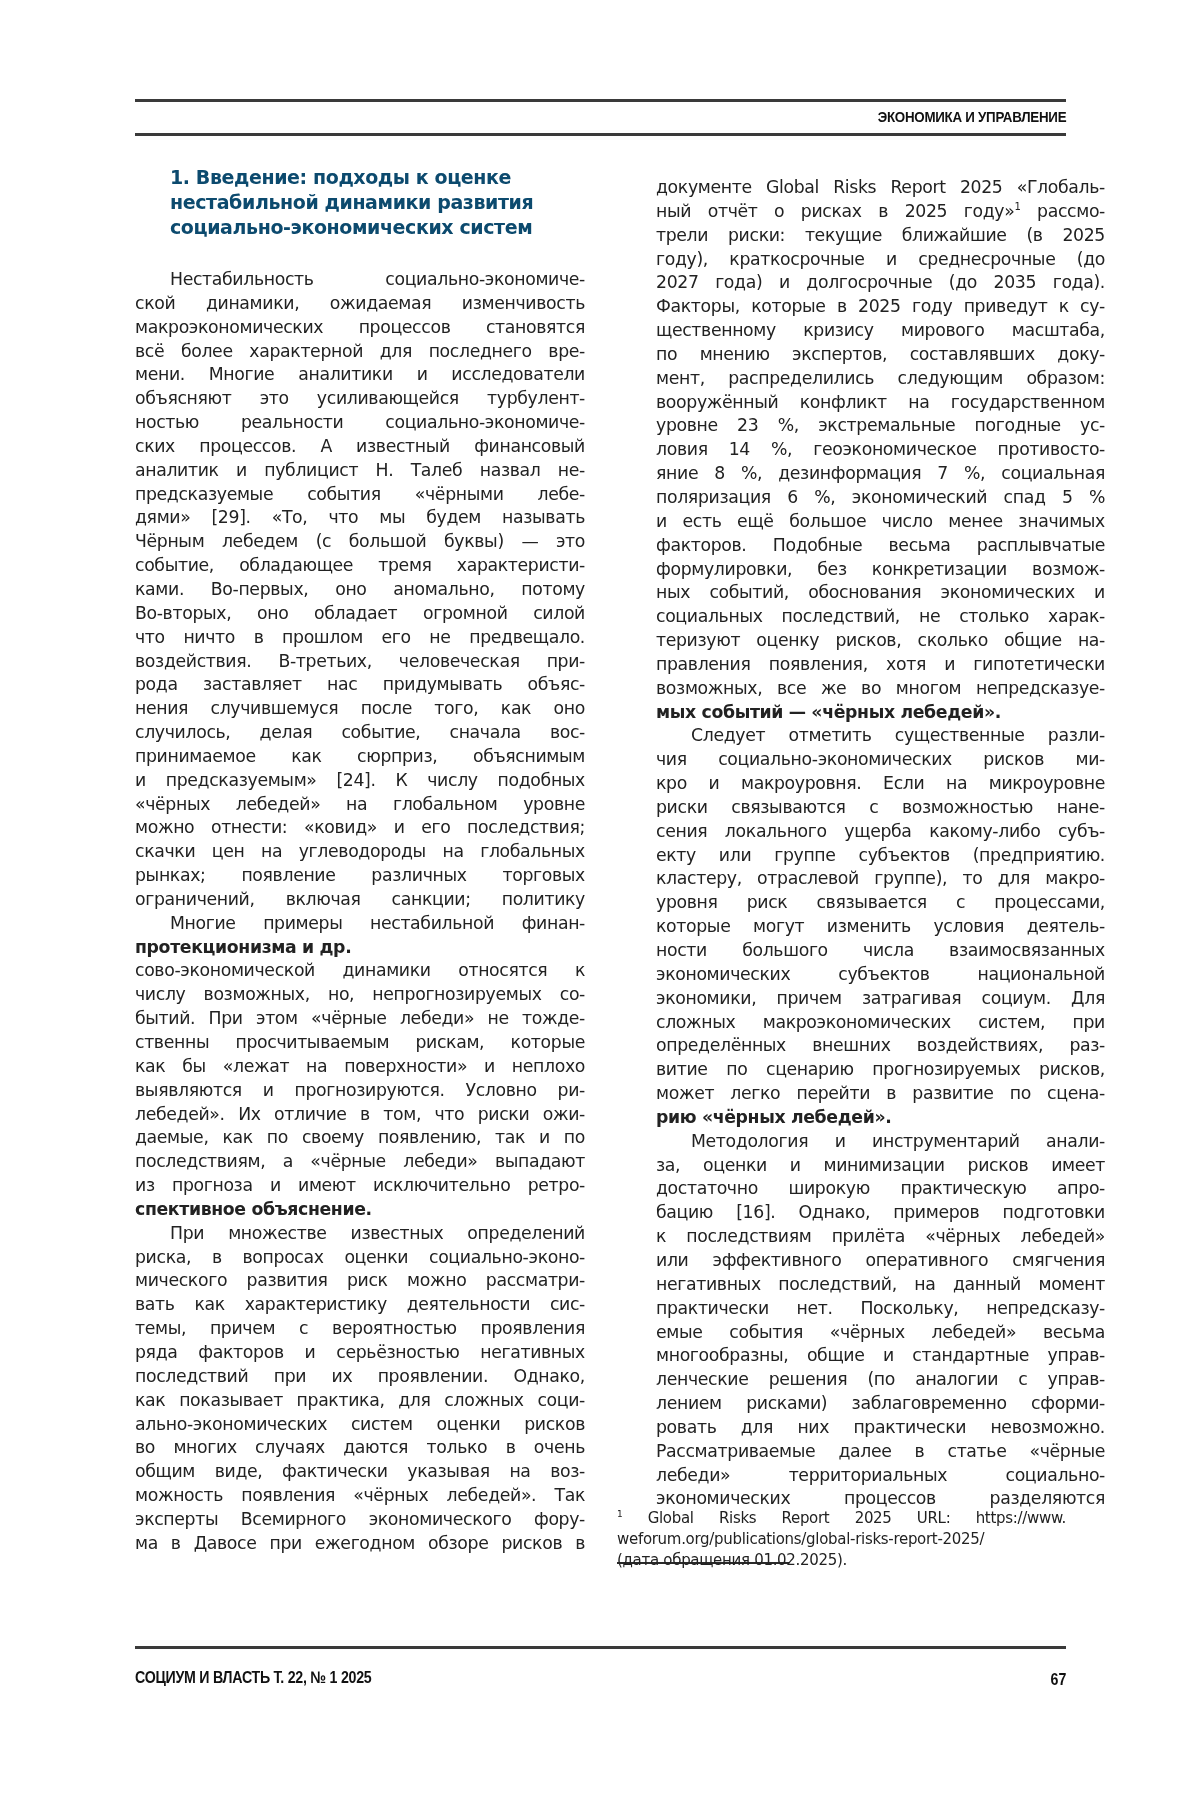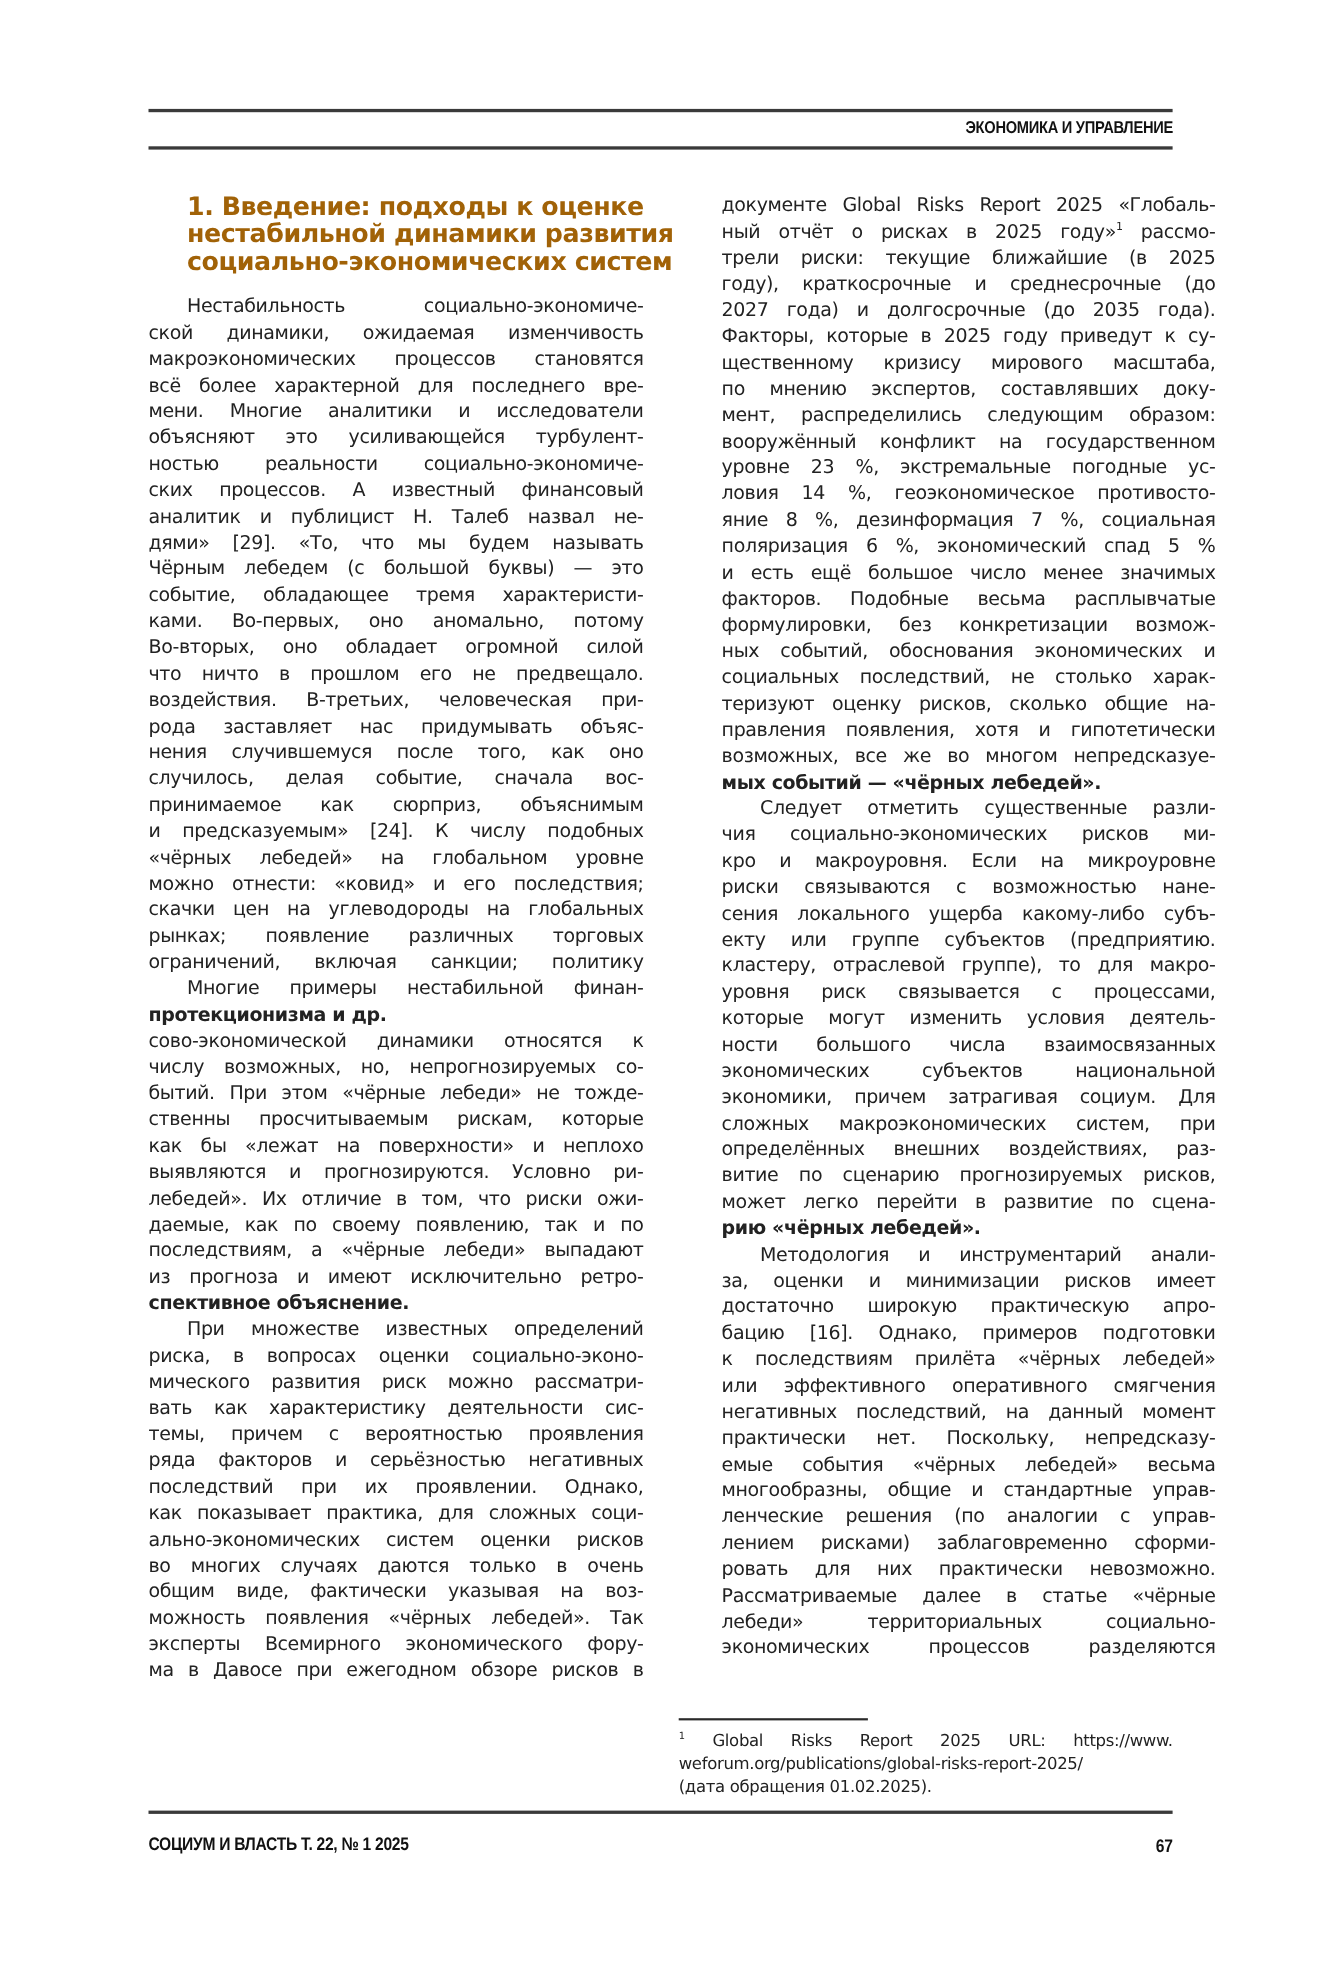--- a/index.html
+++ b/index.html
@@ -7,39 +7,39 @@
   .rule { position: absolute; left: 135px; width: 931px; height: 3px; background: #3a3a3a; }
   .running-head {
     position: absolute; right: 134px; top: 108px;
     font-family: "Liberation Sans", sans-serif; font-weight: bold; font-size: 15.5px;
     letter-spacing: -0.3px; transform: scaleX(0.86); transform-origin: right center; color: #111;
   }
   .col { position: absolute; top: 0; }
   .col-left { left: 135px; width: 450px; }
   .col-right { left: 617px; width: 449px; }
   .heading {
-    position: absolute; left: 35px; top: 176px; width: 420px;
-    font-family: "DejaVu Sans", sans-serif; font-weight: bold; font-size: 23px; line-height: 25px;
-    letter-spacing: -0.4px; color: #a16207;
+    position: absolute; left: 35px; top: 165px; width: 420px;
+    font-family: "DejaVu Sans", sans-serif; font-weight: bold; font-size: 19px; line-height: 25px;
+    letter-spacing: -0.4px; color: #0c4a6e;
   }
   .heading .hl { display: block; white-space: nowrap; }
   .lines { position: absolute; left: 0; width: 100%; }
   .line {
     display: block; height: 23.85px; line-height: 23.85px;
     font-family: "DejaVu Sans", sans-serif; font-size: 17.3px; letter-spacing: -0.35px;
     text-align: justify; text-align-last: justify; white-space: nowrap; overflow: visible;
     color: #222;
   }
   .line.last { text-align-last: left; font-weight: bold; }
   .line.indent { padding-left: 35px; }
   .left-lines { top: 268px; }
   .right-lines { top: 176px; margin-left: 39px; }
   sup.fn { font-size: 10px; vertical-align: 7px; line-height: 0; }
   .fn-rule { position: absolute; left: 617px; top: 1562px; width: 172px; height: 2px; background: #2a2a2a; }
-  .footnote { position: absolute; left: 617px; top: 1572px; width: 449px; }
+  .footnote { position: absolute; left: 617px; top: 1508px; width: 449px; }
   .footnote .fline {
     display: block; height: 21px; line-height: 21px;
     font-family: "DejaVu Sans", sans-serif; font-size: 15px; letter-spacing: -0.3px;
     text-align: justify; text-align-last: justify; white-space: nowrap; color: #222;
   }
   .footnote .fline.last { text-align-last: left; }
   .footnote sup { font-size: 9px; vertical-align: 6px; line-height: 0; }
   .journal {
     position: absolute; left: 135px; top: 1668px;
     font-family: "Liberation Sans", sans-serif; font-weight: bold; font-size: 16.5px;
@@ -67,20 +67,21 @@
   <div class="lines left-lines" id="left-lines">
       <span class="line indent"><span>Нестабильность социально-экономиче-</span></span>
       <span class="line"><span>ской динамики, ожидаемая изменчивость</span></span>
       <span class="line"><span>макроэкономических процессов становятся</span></span>
       <span class="line"><span>всё более характерной для последнего вре-</span></span>
       <span class="line"><span>мени. Многие аналитики и исследователи</span></span>
       <span class="line"><span>объясняют это усиливающейся турбулент-</span></span>
       <span class="line"><span>ностью реальности социально-экономиче-</span></span>
       <span class="line"><span>ских процессов. А известный финансовый</span></span>
       <span class="line"><span>аналитик и публицист Н. Талеб назвал не-</span></span>
+      <span class="line"><span>предсказуемые события «чёрными лебе-</span></span>
       <span class="line"><span>дями» [29]. «То, что мы будем называть</span></span>
       <span class="line"><span>Чёрным лебедем (с большой буквы) — это</span></span>
       <span class="line"><span>событие, обладающее тремя характеристи-</span></span>
       <span class="line"><span>ками. Во-первых, оно аномально, потому</span></span>
       <span class="line"><span>Во-вторых, оно обладает огромной силой</span></span>
       <span class="line"><span>что ничто в прошлом его не предвещало.</span></span>
       <span class="line"><span>воздействия. В-третьих, человеческая при-</span></span>
       <span class="line"><span>рода заставляет нас придумывать объяс-</span></span>
       <span class="line"><span>нения случившемуся после того, как оно</span></span>
       <span class="line"><span>случилось, делая событие, сначала вос-</span></span>

